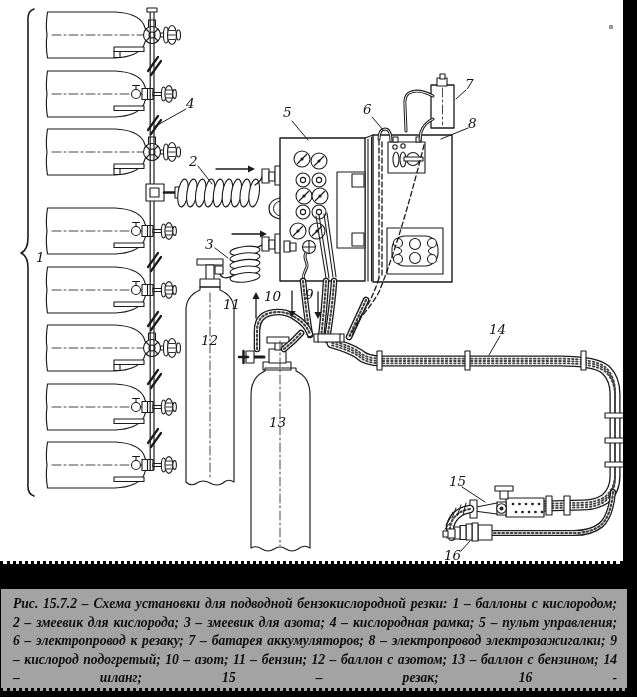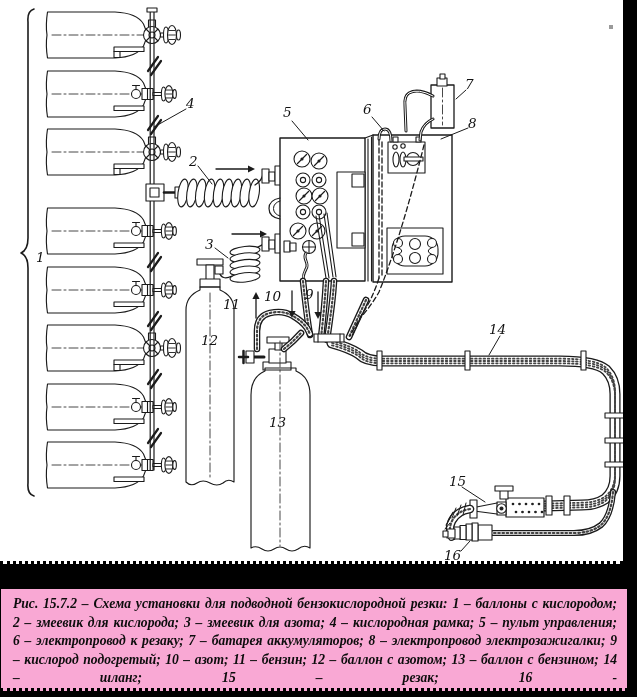--- a/index.html
+++ b/index.html
@@ -1,21 +1,21 @@
 <!DOCTYPE html>
 <html><head>
 <meta charset="utf-8">
 <style>
   html,body{margin:0;padding:0;background:#000;}
   .scan-page{position:relative;width:637px;height:697px;background:#000;overflow:hidden;
              font-family:"Liberation Serif",serif;}
   .fig-area{position:absolute;left:0;top:0;width:623px;height:561px;background:#fff;
             border-bottom:3px dotted #000;box-sizing:content-box;}
   .fig-area svg{display:block;}
-  .caption-box{position:absolute;left:0;top:588px;width:628px;height:103px;background:#f9a8d4;
+  .caption-box{position:absolute;left:0;top:588px;width:628px;height:103px;background:#a3a3a3;
                border:1.5px solid #000;border-bottom:3px dotted #000;box-sizing:border-box;}
   .caption-text{margin:0;padding:6px 10px 4px 12px;
                 font-family:"Liberation Serif",serif;font-style:italic;font-weight:bold;
                 font-size:13.6px;line-height:18.6px;color:#0d0d0d;
                 text-align:justify;text-align-last:justify;word-spacing:1px;}
   .fig-label{font-family:"DejaVu Serif",serif;font-style:italic;font-size:13.5px;fill:#111;}
 </style>
 </head>
 <body>
 

